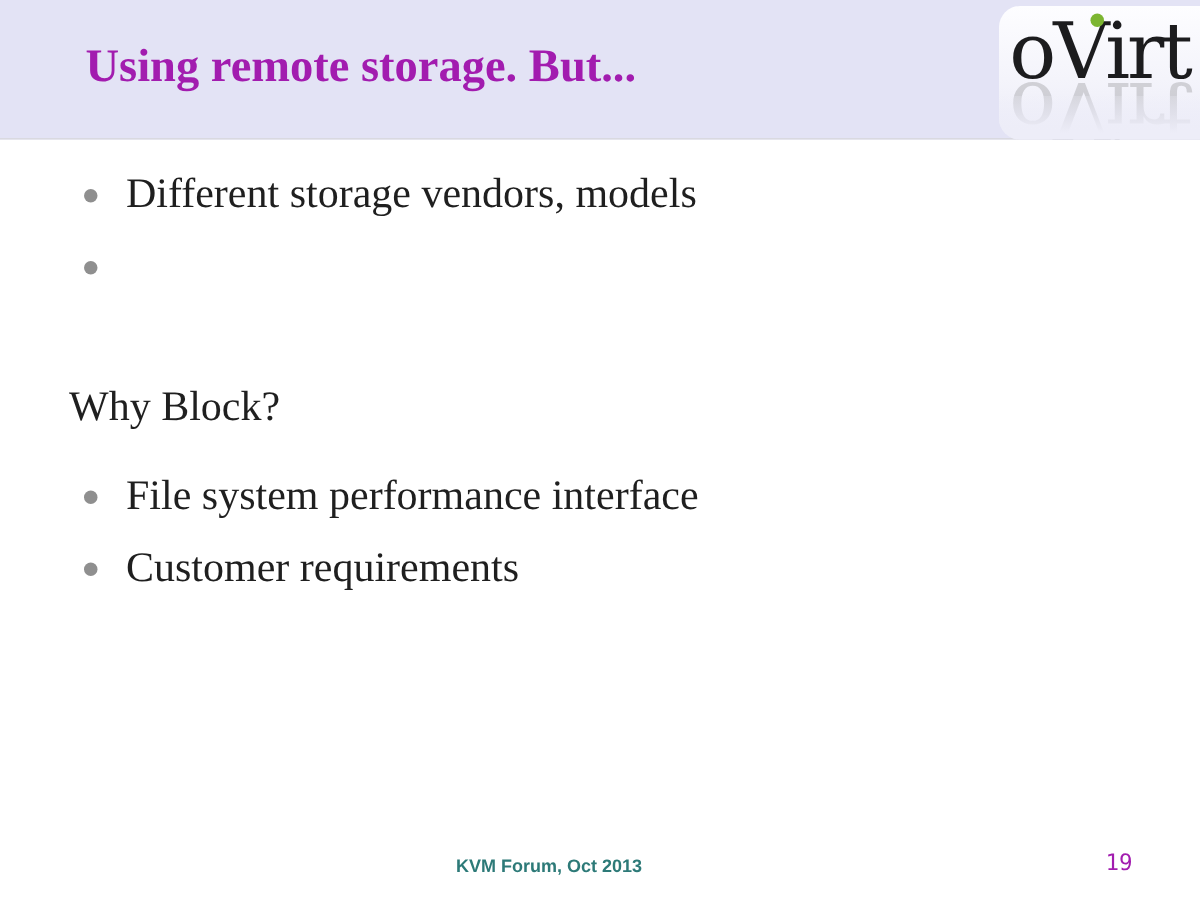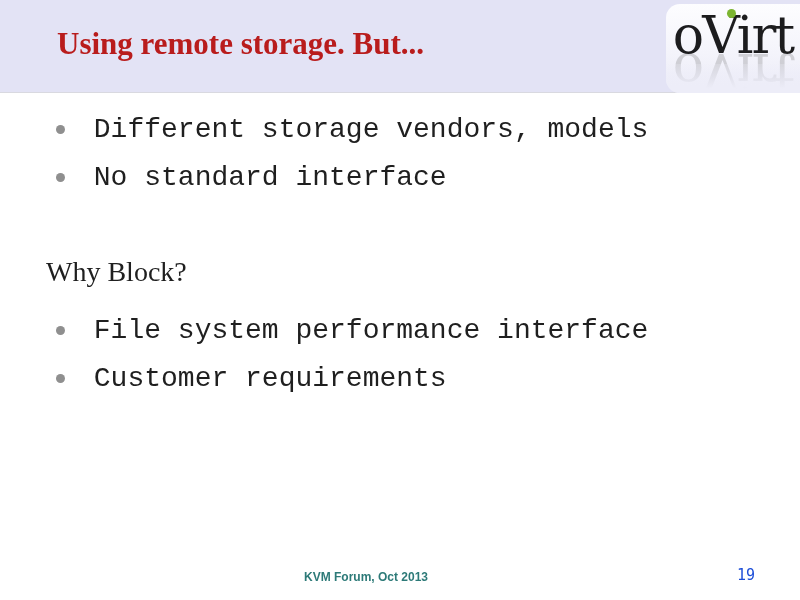--- a/index.html
+++ b/index.html
@@ -7,21 +7,21 @@
     position:relative;width:800px;height:600px;background:#ffffff;
     font-family:"Liberation Serif",serif;overflow:hidden;
   }
   
   .header{
     position:absolute;top:0;left:0;width:800px;height:93px;
     background:#e3e3f5;border-bottom:1px solid #d9d9e0;box-sizing:border-box;
   }
   .title{
     position:absolute;left:57px;top:26px;
-    font-size:31px;font-weight:bold;color:#b91c1c;white-space:nowrap;
+    font-size:31px;font-weight:bold;color:#a21caf;white-space:nowrap;
   }
   
   .logo-box{
     position:absolute;top:4px;right:0;width:134px;height:89px;
     background:linear-gradient(to bottom,#fdfdff 0%,#f4f4fb 55%,#ebebf7 100%);
     border-radius:14px 0 0 14px;overflow:hidden;text-align:center;
   }
   .logo-text{
     position:relative;display:inline-block;margin-top:5px;
     font-family:"DejaVu Serif",serif;font-size:52px;line-height:1;
@@ -37,41 +37,41 @@
     color:#1c1c1e;letter-spacing:-2px;
     transform:scaleY(-1);opacity:0.16;
   }
   .logo-fade{
     position:absolute;left:0;right:0;top:60px;bottom:0;
     background:linear-gradient(to bottom,rgba(240,240,249,0.25) 0%,#ededf8 85%);
     pointer-events:none;
   }
   
   .content{position:absolute;top:94px;left:0;right:0;color:#1f1f1f;}
-  ul.bullets{list-style:none;margin:0;padding:0 0 0 56px;font-size:28px;font-family:Liberation Mono, monospace;}
+  ul.bullets{list-style:none;margin:0;padding:0 0 0 56px;font-size:28px;}
   ul.bullets.first{margin-top:21px;}
   ul.bullets li{margin:0 0 18px 0;line-height:30px;}
   .dot{
     display:inline-block;width:9px;height:9px;border-radius:50%;
     background:#8f8f8f;margin-right:12px;vertical-align:3px;
   }
   .subheading{
     font-size:28px;line-height:30px;font-weight:normal;
     margin:64px 0 29px 46px;color:#1f1f1f;
   }
   
   .footer-event{
     position:absolute;left:304px;top:570px;
     font-family:"Liberation Sans",sans-serif;font-weight:bold;
     font-size:12px;color:#2d7a78;white-space:nowrap;
   }
   .page-number{
     position:absolute;left:737px;top:566px;
     font-family:"DejaVu Sans Mono",monospace;
-    font-size:15px;color:#1d4ed8;
+    font-size:15px;color:#a21caf;
   }
 </style>
 </head>
 <body>
 
 <div class="slide">
 
   <div class="header">
     <div class="title">Using remote storage. But...</div>
 
@@ -86,21 +86,20 @@
   </div>
 
   <div class="content">
     <ul class="bullets first">
       <li>
         <span class="dot"></span>
         <span>Different storage vendors, models</span>
       </li>
       <li>
         <span class="dot"></span>
-        <span>No standard interface</span>
       </li>
     </ul>
 
     <div class="subheading">Why Block?</div>
 
     <ul class="bullets">
       <li>
         <span class="dot"></span>
         <span>File system performance interface</span>
       </li>

